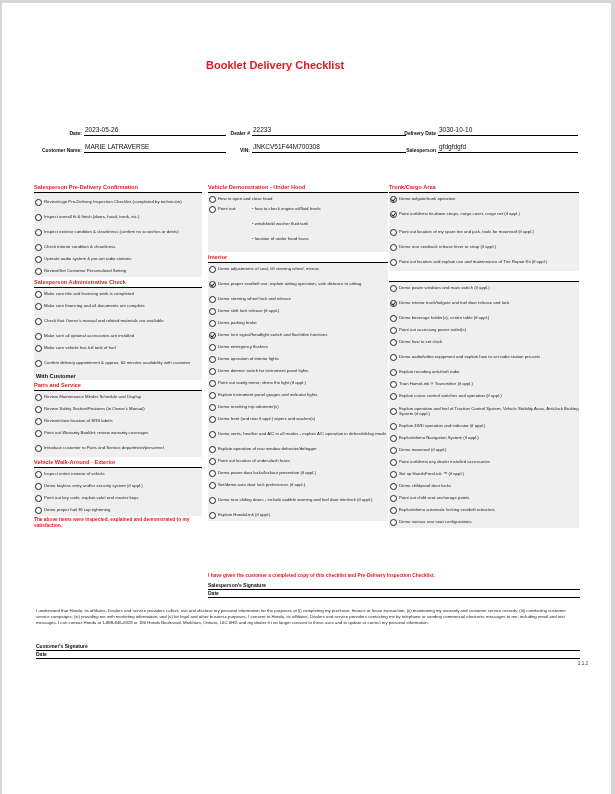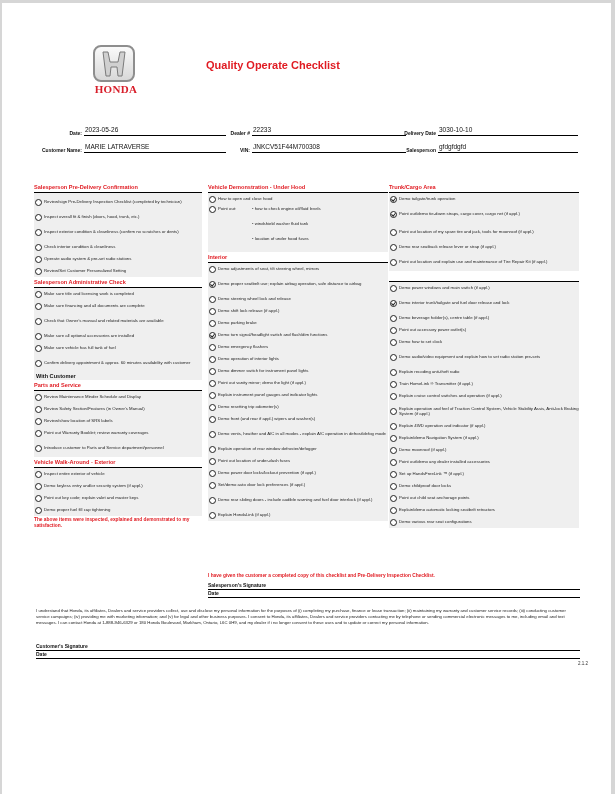--- a/index.html
+++ b/index.html
@@ -37,29 +37,21 @@
 
   .sig-line { border-bottom: 1px solid #000; font-size: 5px; font-weight: bold; height: 8px; line-height: 7px; }
   .disclaimer { position: absolute; left: 34px; top: 605px; width: 544px; font-size: 4.3px; line-height: 6px; color: #222; }
   .version { position: absolute; left: 576px; top: 658px; font-size: 4.5px; color: #333; }
 </style>
 </head>
 <body>
 
 <div class="page">
 
-  <div class="logo">
-    <div class="emblem">
-      <svg width="28" height="28" viewBox="0 0 28 28">
-        <path d="M3 2 L8 2 L10 12 L18 12 L20 2 L25 2 L22 26 L18 26 L17 17 L11 17 L10 26 L6 26 Z" fill="#d0d0d0" stroke="#7a7a7a" stroke-width="1"></path>
-      </svg>
-    </div>
-    <div class="wordmark">HONDA</div>
-  </div>
-  <div class="title">Quality Operate Checklist</div>
+  <div class="title">Booklet Delivery Checklist</div>
 
   <div class="field" style="left:34px;top:120px;width:190px;">
     <span class="lbl" style="width:48px">Date:</span>
     <span class="val">2023-05-26</span>
   </div>
   <div class="field" style="left:224px;top:120px;width:180px;">
     <span class="lbl" style="width:26px">Dealer #</span>
     <span class="val">22233</span>
   </div>
   <div class="field" style="left:398px;top:120px;width:178px;">

